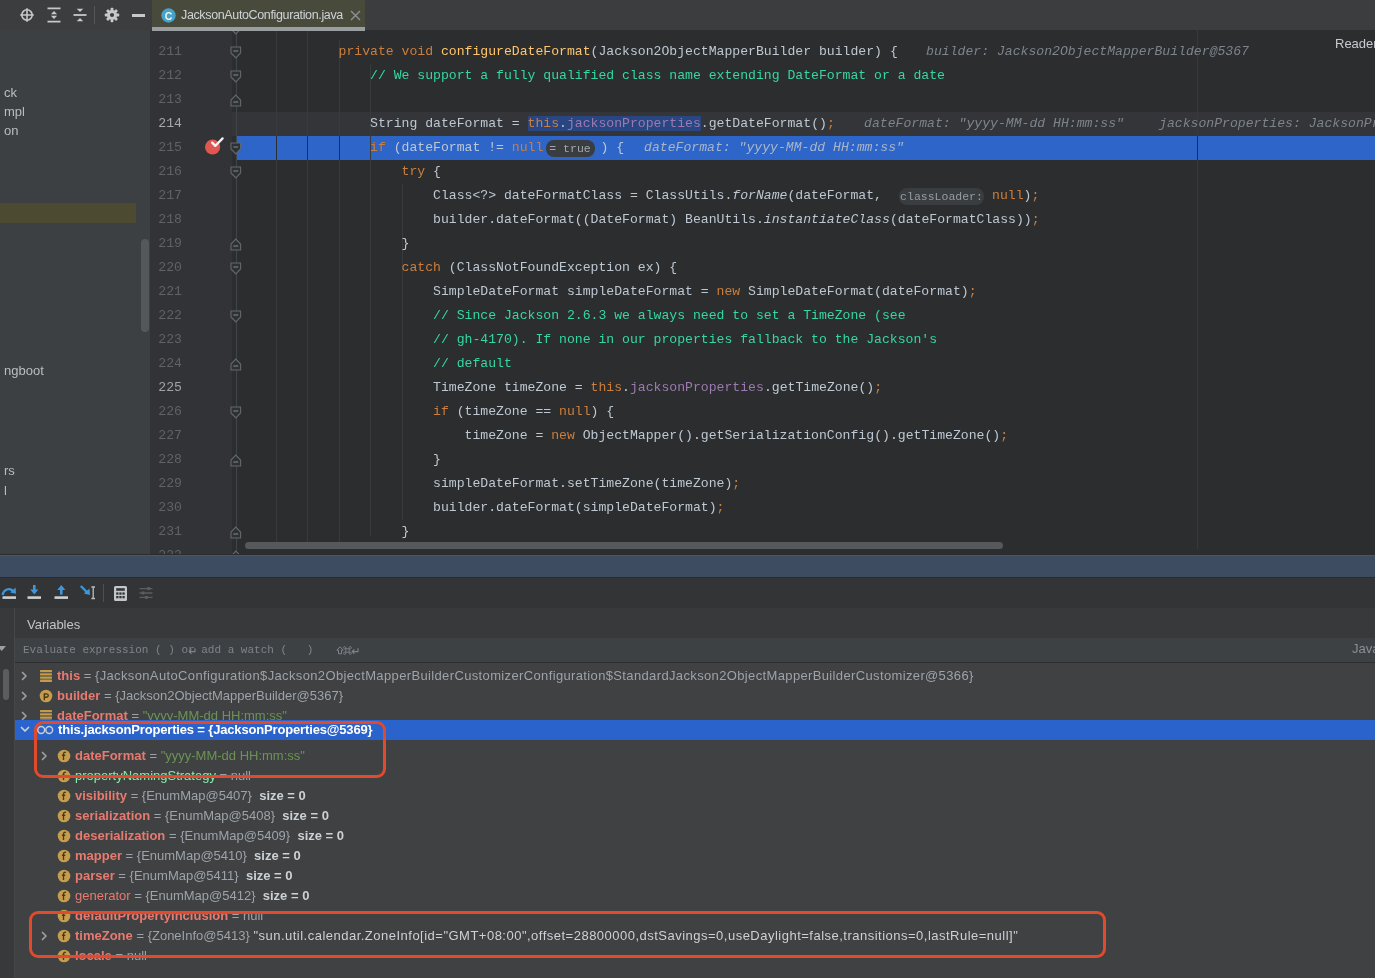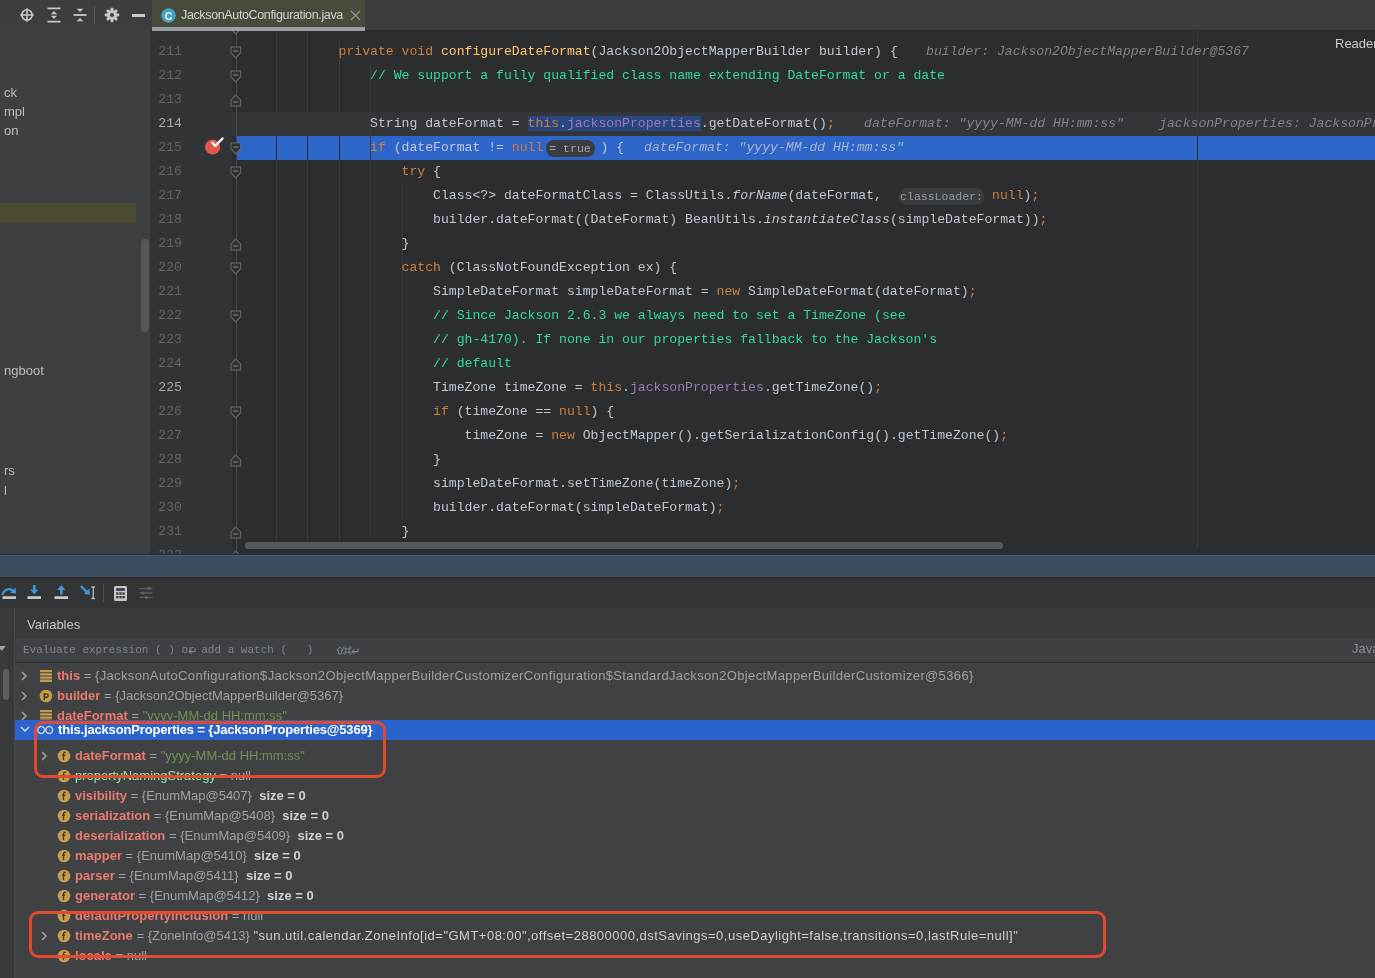--- a/index.html
+++ b/index.html
@@ -127,21 +127,21 @@
     <circle cx="7.6" cy="13" r="7.6" fill="#e05752"></circle>
     <path d="M7.2 8.6 L10.3 11.9 L17.6 4.4" fill="none" stroke="#f0f2f3" stroke-width="2.3" stroke-linecap="round" stroke-linejoin="round"></path>
   </svg>
 
   <div class="cl" style="top:40px"><span style="color:#cc7f3d;">            private void </span><span style="color:#ffc66d;">configureDateFormat</span><span style="color:#bec8d2;">(Jackson2ObjectMapperBuilder builder) {</span><span class="hint" style="left:682px">builder: Jackson2ObjectMapperBuilder@5367</span></div>
 <div class="cl" style="top:64px"><span style="color:#35d7a4;">                // We support a fully qualified class name extending DateFormat or a date</span></div>
 <div class="cl" style="top:112px"><span style="color:#bec8d2;">                String dateFormat = </span><span style="background:#284681;"><span style="color:#cc7f3d;">this</span><span style="color:#bec8d2;">.</span><span style="color:#9d7ab0;">jacksonProperties</span></span><span style="color:#bec8d2;">.getDateFormat()</span><span style="color:#cc7f3d;">;</span><span class="hint" style="left:620px">dateFormat: "yyyy-MM-dd HH:mm:ss"</span><span class="hint" style="left:915px">jacksonProperties: JacksonPro</span></div>
 <div class="cl" style="top:136px"><span style="color:#cc7f3d;">                if</span><span style="color:#bec8d2;"> (dateFormat != </span><span style="color:#cc7f3d;">null</span><span class="pill" style="left:301.5px;width:49px;background:#3a3d40;color:#a2a8ad;">= true</span><span style="position:absolute;left:356.5px;color:#bec8d2;">) {</span><span class="hint" style="left:400px;color:#a9b5c8;">dateFormat: "yyyy-MM-dd HH:mm:ss"</span></div>
 <div class="cl" style="top:160px"><span style="color:#cc7f3d;">                    try</span><span style="color:#bec8d2;"> {</span></div>
 <div class="cl" style="top:184px"><span style="color:#bec8d2;">                        Class&lt;?&gt; dateFormatClass = ClassUtils.</span><span style="color:#bec8d2;font-style:italic;">forName</span><span style="color:#bec8d2;">(dateFormat,</span><span class="pill" style="left:655px;width:85px;background:#3a3d40;color:#959ca4;">classLoader:</span><span style="position:absolute;left:748px;"><span style="color:#cc7f3d;">null</span><span style="color:#bec8d2;">)</span><span style="color:#cc7f3d;">;</span></span></div>
-<div class="cl" style="top:208px"><span style="color:#bec8d2;">                        builder.dateFormat((DateFormat) BeanUtils.</span><span style="color:#bec8d2;font-style:italic;">instantiateClass</span><span style="color:#bec8d2;">(simpleDateFormat))</span><span style="color:#cc7f3d;">;</span></div>
+<div class="cl" style="top:208px"><span style="color:#bec8d2;">                        builder.dateFormat((DateFormat) BeanUtils.</span><span style="color:#bec8d2;font-style:italic;">instantiateClass</span><span style="color:#bec8d2;">(dateFormatClass))</span><span style="color:#cc7f3d;">;</span></div>
 <div class="cl" style="top:232px"><span style="color:#bec8d2;">                    }</span></div>
 <div class="cl" style="top:256px"><span style="color:#cc7f3d;">                    catch</span><span style="color:#bec8d2;"> (ClassNotFoundException ex) {</span></div>
 <div class="cl" style="top:280px"><span style="color:#bec8d2;">                        SimpleDateFormat simpleDateFormat = </span><span style="color:#cc7f3d;">new</span><span style="color:#bec8d2;"> SimpleDateFormat(dateFormat)</span><span style="color:#cc7f3d;">;</span></div>
 <div class="cl" style="top:304px"><span style="color:#35d7a4;">                        // Since Jackson 2.6.3 we always need to set a TimeZone (see</span></div>
 <div class="cl" style="top:328px"><span style="color:#35d7a4;">                        // gh-4170). If none in our properties fallback to the Jackson's</span></div>
 <div class="cl" style="top:352px"><span style="color:#35d7a4;">                        // default</span></div>
 <div class="cl" style="top:376px"><span style="color:#bec8d2;">                        TimeZone timeZone = </span><span style="color:#cc7f3d;">this</span><span style="color:#bec8d2;">.</span><span style="color:#9d7ab0;">jacksonProperties</span><span style="color:#bec8d2;">.getTimeZone()</span><span style="color:#cc7f3d;">;</span></div>
 <div class="cl" style="top:400px"><span style="color:#cc7f3d;">                        if</span><span style="color:#bec8d2;"> (timeZone == </span><span style="color:#cc7f3d;">null</span><span style="color:#bec8d2;">) {</span></div>
 <div class="cl" style="top:424px"><span style="color:#bec8d2;">                            timeZone = </span><span style="color:#cc7f3d;">new</span><span style="color:#bec8d2;"> ObjectMapper().getSerializationConfig().getTimeZone()</span><span style="color:#cc7f3d;">;</span></div>
 <div class="cl" style="top:448px"><span style="color:#bec8d2;">                        }</span></div>
@@ -383,21 +383,21 @@
         <path d="M4.9 6.3 H8.3" stroke="#463a12" stroke-width="1.35"></path>
       </svg>
       <span style="position:absolute;left:75px;white-space:pre;"><span style="color:#e87a70;font-weight:bold;">parser</span><span style="color:#9da3aa"> = </span><span style="color:#9da3aa">{EnumMap@5411}</span><span style="color:#ccd1d6;font-weight:bold">  size = 0</span></span>
     </div>
 <div class="tr" style="top:886px">
       <svg style="position:absolute;left:57px;top:3px" width="14" height="14" viewBox="0 0 14 14">
         <circle cx="7" cy="7" r="6.3" fill="#c69d4e"></circle>
         <path d="M8.9 3.6 C8.3 3 6.9 3.1 6.6 4.4 C6.45 5.1 6.5 6 6.5 6.9 L6.5 11" fill="none" stroke="#463a12" stroke-width="1.35"></path>
         <path d="M4.9 6.3 H8.3" stroke="#463a12" stroke-width="1.35"></path>
       </svg>
-      <span style="position:absolute;left:75px;white-space:pre;"><span style="color:#e87a70;font-weight:bold;margin-top:48px;">generator</span><span style="color:#9da3aa"> = </span><span style="color:#9da3aa">{EnumMap@5412}</span><span style="color:#ccd1d6;font-weight:bold">  size = 0</span></span>
+      <span style="position:absolute;left:75px;white-space:pre;"><span style="color:#e87a70;font-weight:normal;margin-top:48px;">generator</span><span style="color:#9da3aa"> = </span><span style="color:#9da3aa">{EnumMap@5412}</span><span style="color:#ccd1d6;font-weight:bold">  size = 0</span></span>
     </div>
 <div class="tr" style="top:906px">
       <svg style="position:absolute;left:57px;top:3px" width="14" height="14" viewBox="0 0 14 14">
         <circle cx="7" cy="7" r="6.3" fill="#c69d4e"></circle>
         <path d="M8.9 3.6 C8.3 3 6.9 3.1 6.6 4.4 C6.45 5.1 6.5 6 6.5 6.9 L6.5 11" fill="none" stroke="#463a12" stroke-width="1.35"></path>
         <path d="M4.9 6.3 H8.3" stroke="#463a12" stroke-width="1.35"></path>
       </svg>
       <span style="position:absolute;left:75px;white-space:pre;"><span style="color:#e87a70;font-weight:bold;">defaultPropertyInclusion</span><span style="color:#9da3aa"> = </span><span style="color:#9da3aa">null</span></span>
     </div>
 <div class="tr" style="top:926px">

